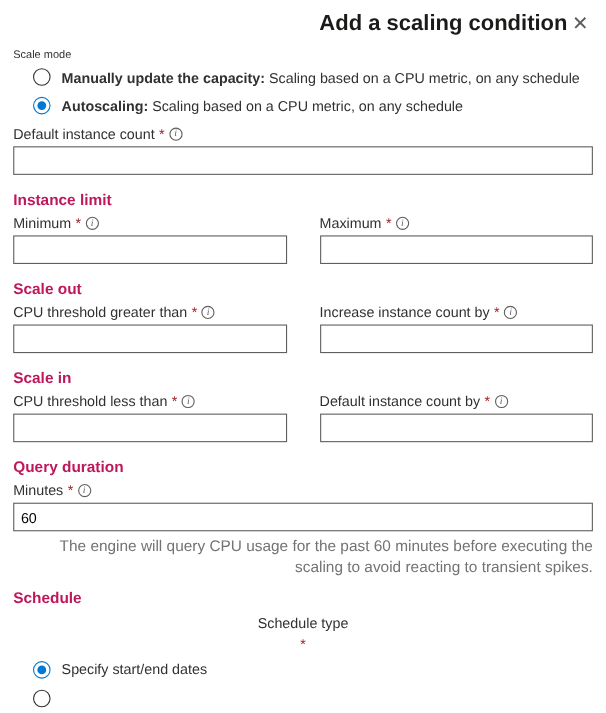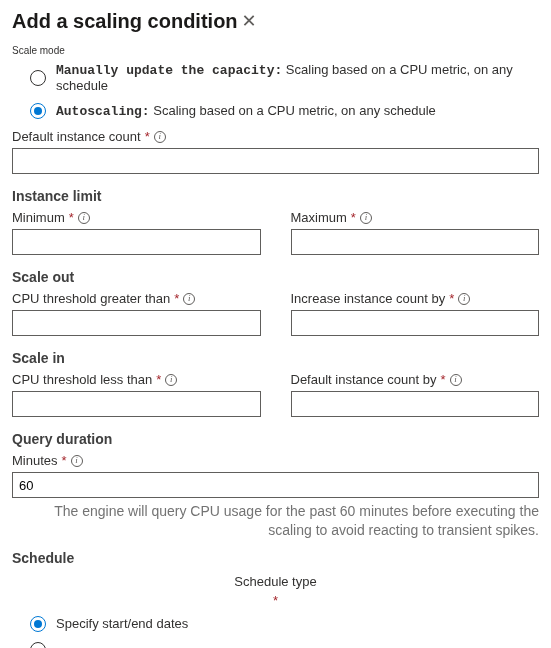--- a/index.html
+++ b/index.html
@@ -7,21 +7,21 @@
     margin: 0;
     padding: 10px 12px;
     font-family: "Segoe UI", Arial, sans-serif;
     font-size: 13px;
     color: #323130;
     width: 551px;
     background: #fff;
   }
   .header {
     display: flex;
-    justify-content: flex-start;
+    justify-content: flex-end;
     align-items: flex-start;
   }
   h1 {
     font-size: 20px;
     font-weight: 600;
     margin: 0 0 8px 0;
     color: #1b1a19;
   }
   .close {
     font-size: 18px;
@@ -56,21 +56,21 @@
   .radio.selected::after {
     content: "";
     position: absolute;
     width: 8px;
     height: 8px;
     background: #0078d4;
     border-radius: 50%;
     top: 3px;
     left: 3px;
   }
-  .radio-text b { font-weight: 600; font-family: Liberation Mono, monospace; }
+  .radio-text b { font-weight: 600; }
   .field-label {
     font-size: 13px;
     margin-bottom: 4px;
     display: flex;
     align-items: center;
     gap: 4px;
   }
   .req { color: #a4262c; }
   .info-icon {
     display: inline-flex;
@@ -93,21 +93,21 @@
     border: 1px solid #605e5c;
     padding: 2px 6px;
     font-size: 13px;
     font-family: inherit;
   }
   .full-row { margin-bottom: 14px; }
   .section-title {
     font-weight: 600;
     font-size: 14px;
     margin: 6px 0 6px 0;
-    color: #404040;
+    color: #be185d;
   }
   .two-col {
     display: flex;
     gap: 30px;
     margin-bottom: 14px;
     align-items: center;
   }
   .col { flex: 1; }
   .helper {
     font-size: 14px;

